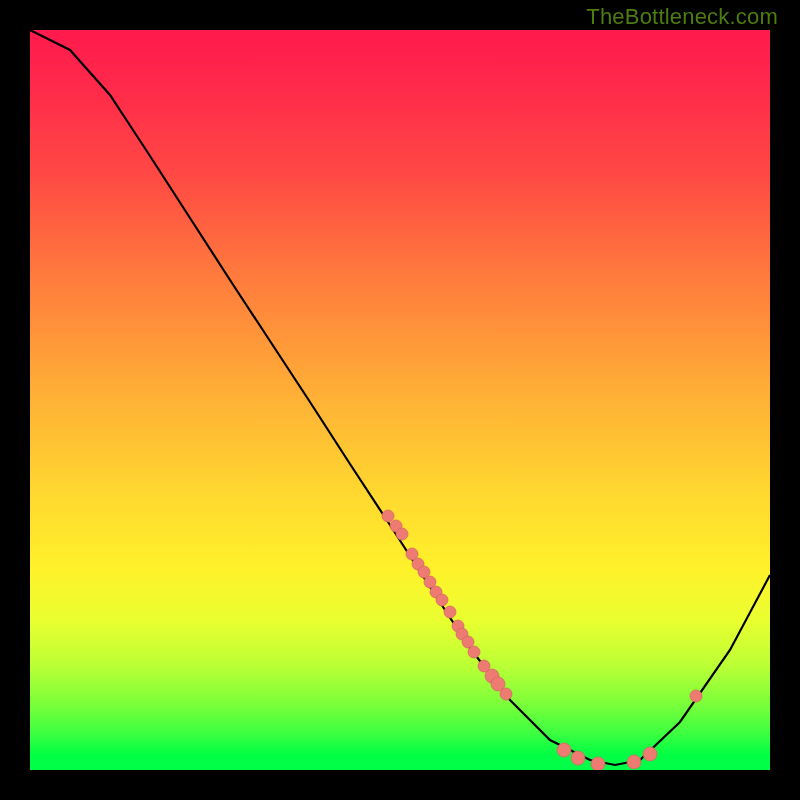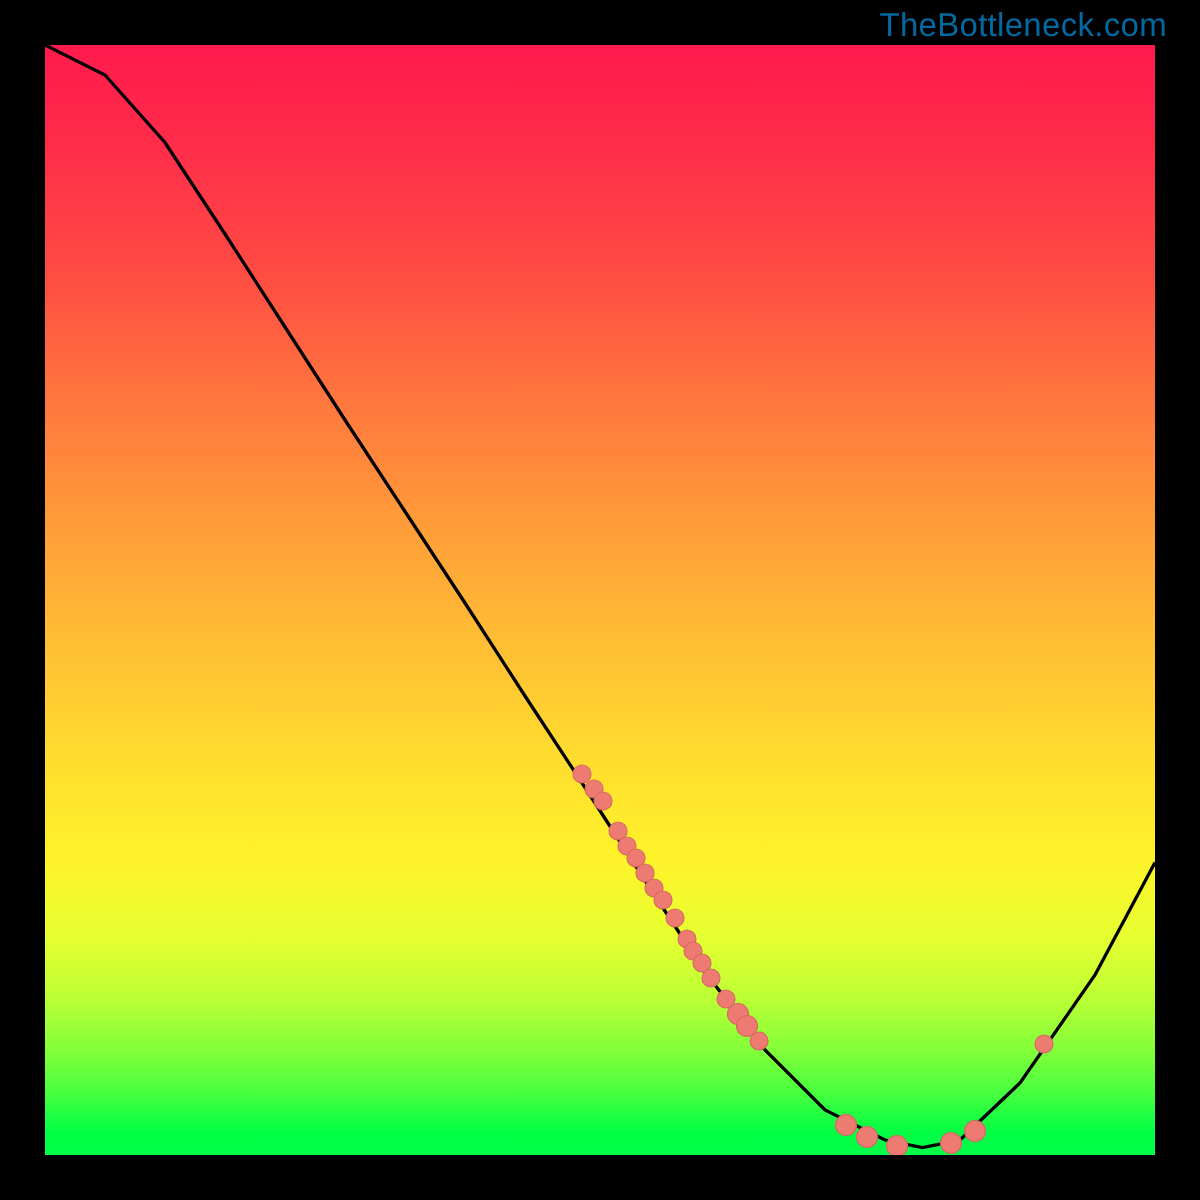--- a/index.html
+++ b/index.html
@@ -56,21 +56,21 @@
     top: 0;
     left: 0;
     width: 100%;
     height: 100%;
     overflow: visible;
   }
   .watermark {
     position: absolute;
     top: 4px;
     right: 22px;
-    color: #0369a1;
+    color: #4d7c0f;
     font-size: 22px;
     font-weight: 500;
     letter-spacing: 0.2px;
   }
 </style>
 </head>
 <body>
 
 <div class="frame">
 

